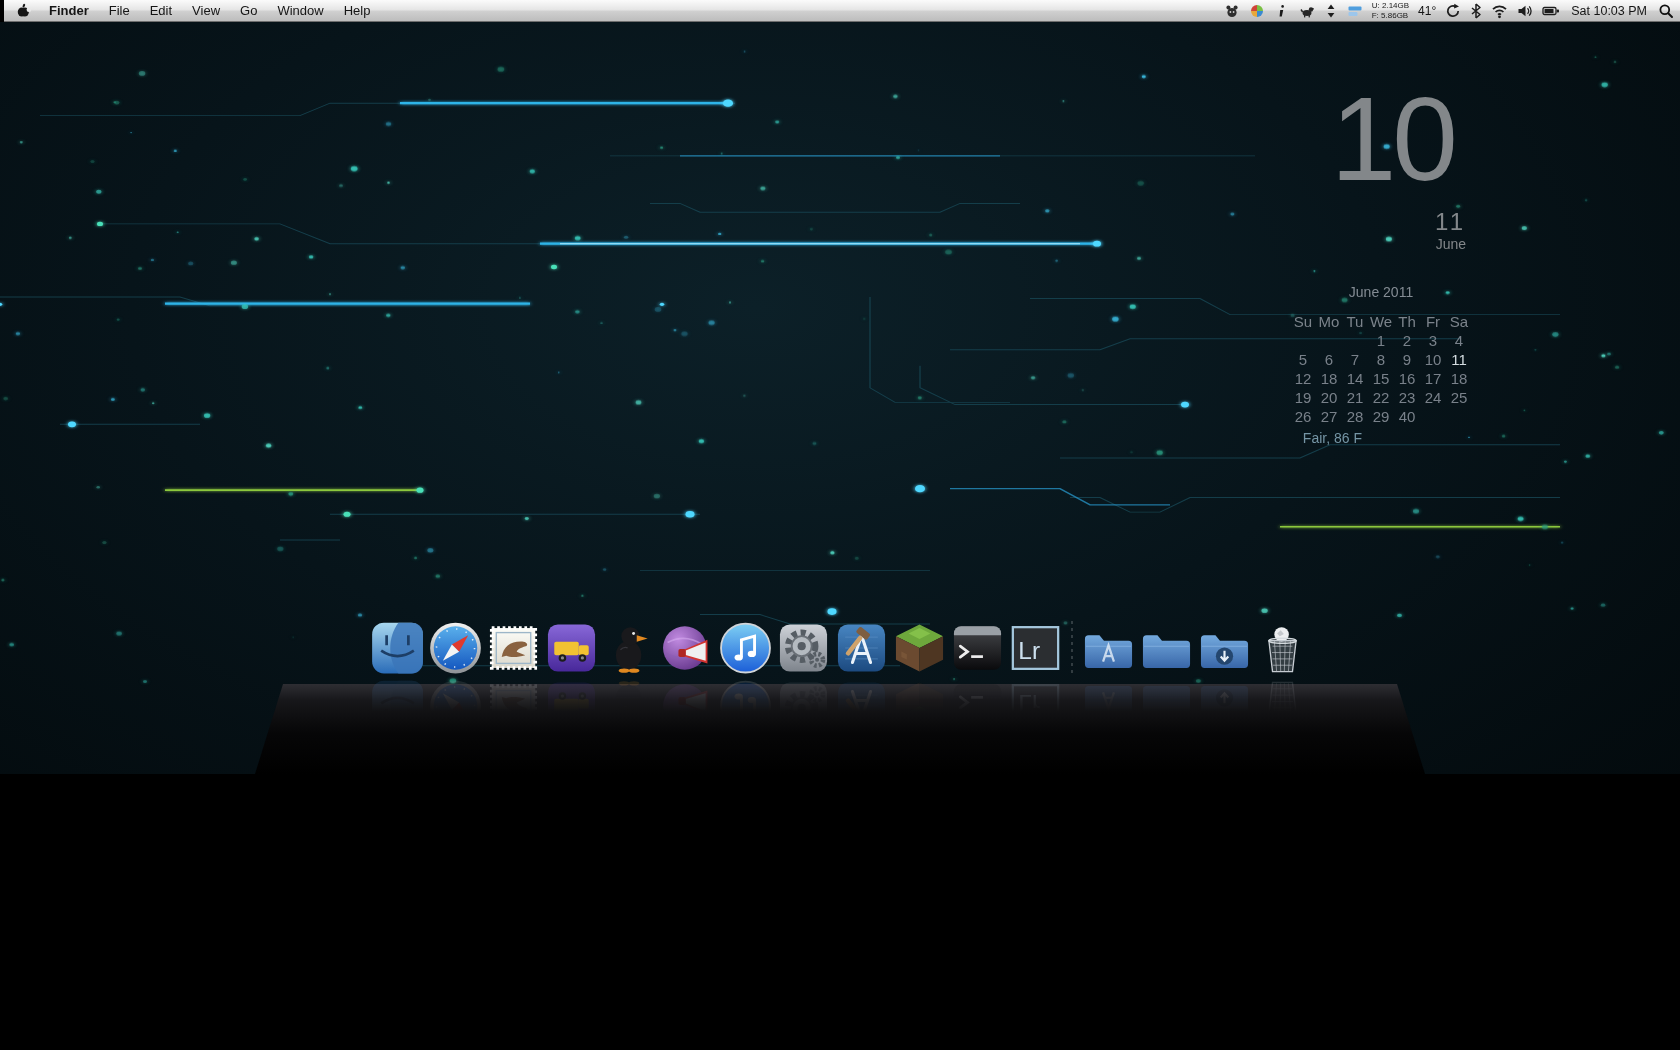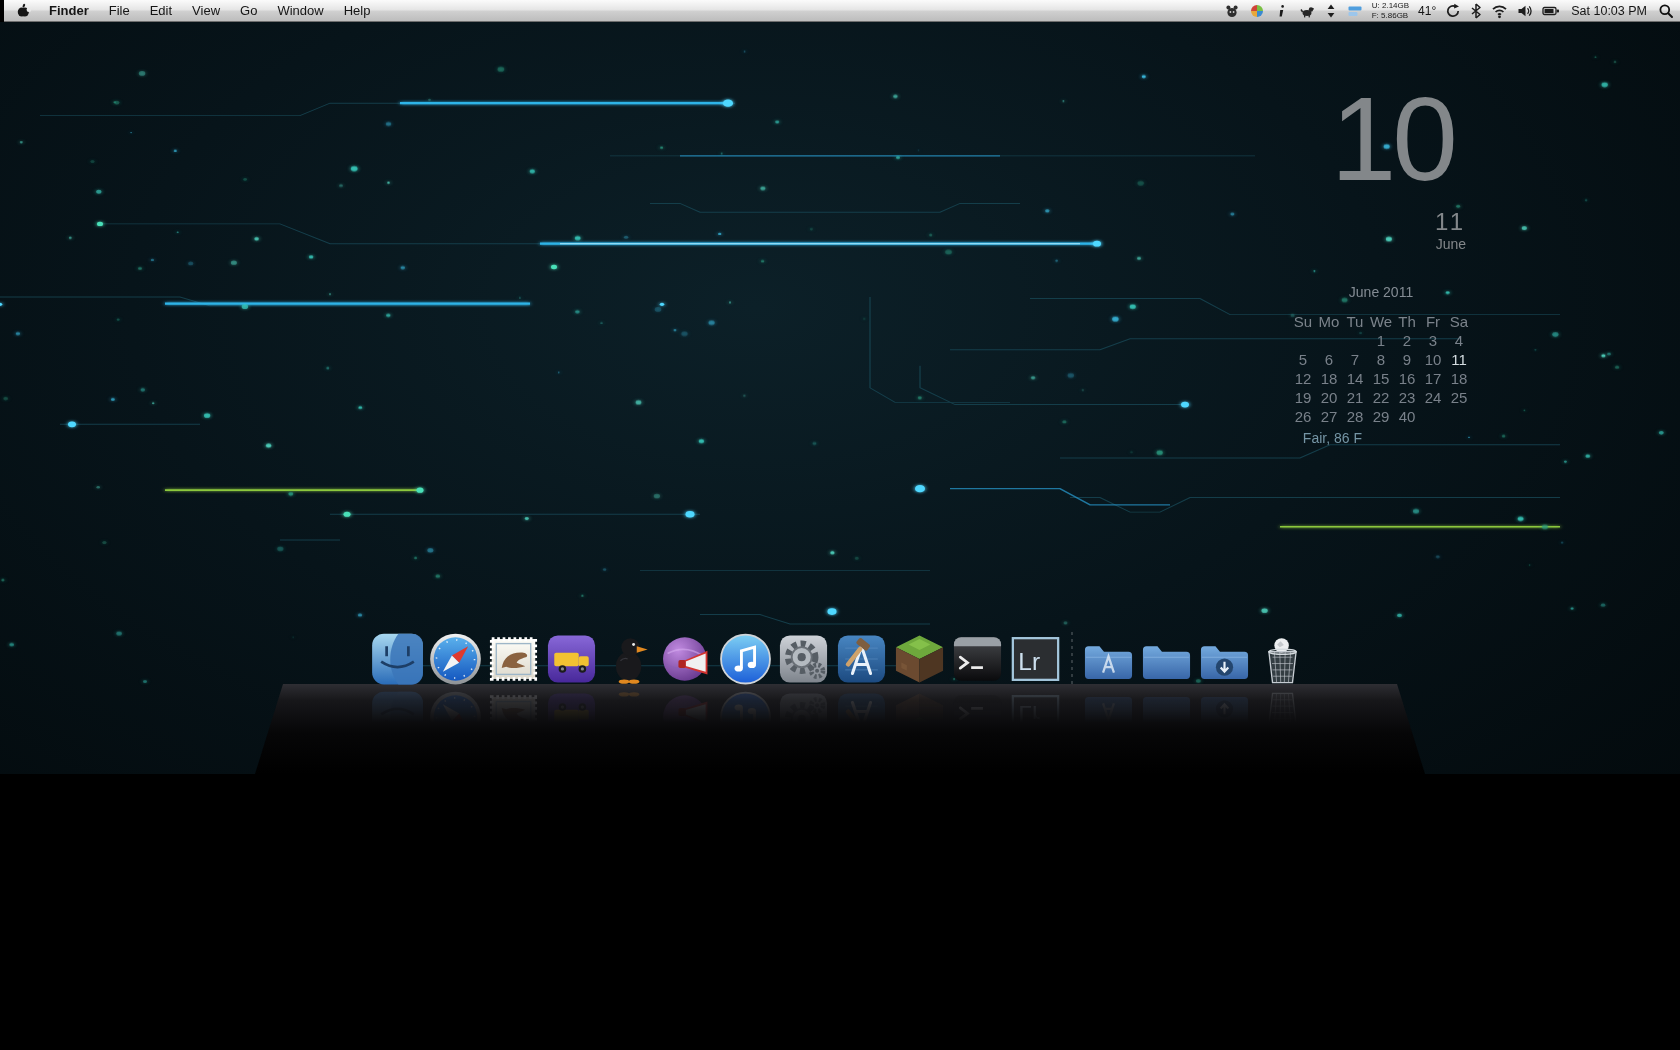--- a/index.html
+++ b/index.html
@@ -42,21 +42,21 @@
 .cal-cell.cal-head{color:#7b838b}
 .cal-cell.today{color:#d4dce0}
 .weather{position:absolute;top:408px;right:318px;font-size:14px;color:#7595a5}
 
 
 .shelf{position:absolute;bottom:0;left:50%;transform:translateX(-50%);width:1170px;height:90px;
   background:linear-gradient(180deg,#2e2e33 0%,#17171a 18%,#060607 55%,#000 100%);
   clip-path:polygon(28px 0,1142px 0,1170px 90px,0 90px)}
 .shelf-edge{position:absolute;bottom:89px;left:50%;transform:translateX(-50%);width:1114px;height:1px;
   background:rgba(255,255,255,.22)}
-.dock-icons{position:absolute;bottom:86px;left:50%;transform:translateX(-50%);display:flex;align-items:flex-start;z-index:5}
+.dock-icons{position:absolute;bottom:97px;left:50%;transform:translateX(-50%);display:flex;align-items:flex-start;z-index:5}
 .dock-icon{position:relative;width:58px;height:58px;cursor:pointer}
 .dock-icon>svg{width:58px;height:58px;display:block}
 .refl{position:absolute;top:100%;left:0;width:58px;height:58px;transform:scaleY(-1);opacity:.22;pointer-events:none;
   -webkit-mask-image:linear-gradient(180deg,rgba(0,0,0,0) 40%,rgba(0,0,0,.85) 100%);
   mask-image:linear-gradient(180deg,rgba(0,0,0,0) 40%,rgba(0,0,0,.85) 100%)}
 .refl svg{width:58px;height:58px;display:block}
 .dock-sep{width:1px;height:56px;margin:0 7px;align-self:flex-end;
   background:repeating-linear-gradient(180deg,rgba(255,255,255,.35) 0 3px,transparent 3px 7px)}
 .icon-label{font-family:"Liberation Sans",sans-serif}
 </style>

